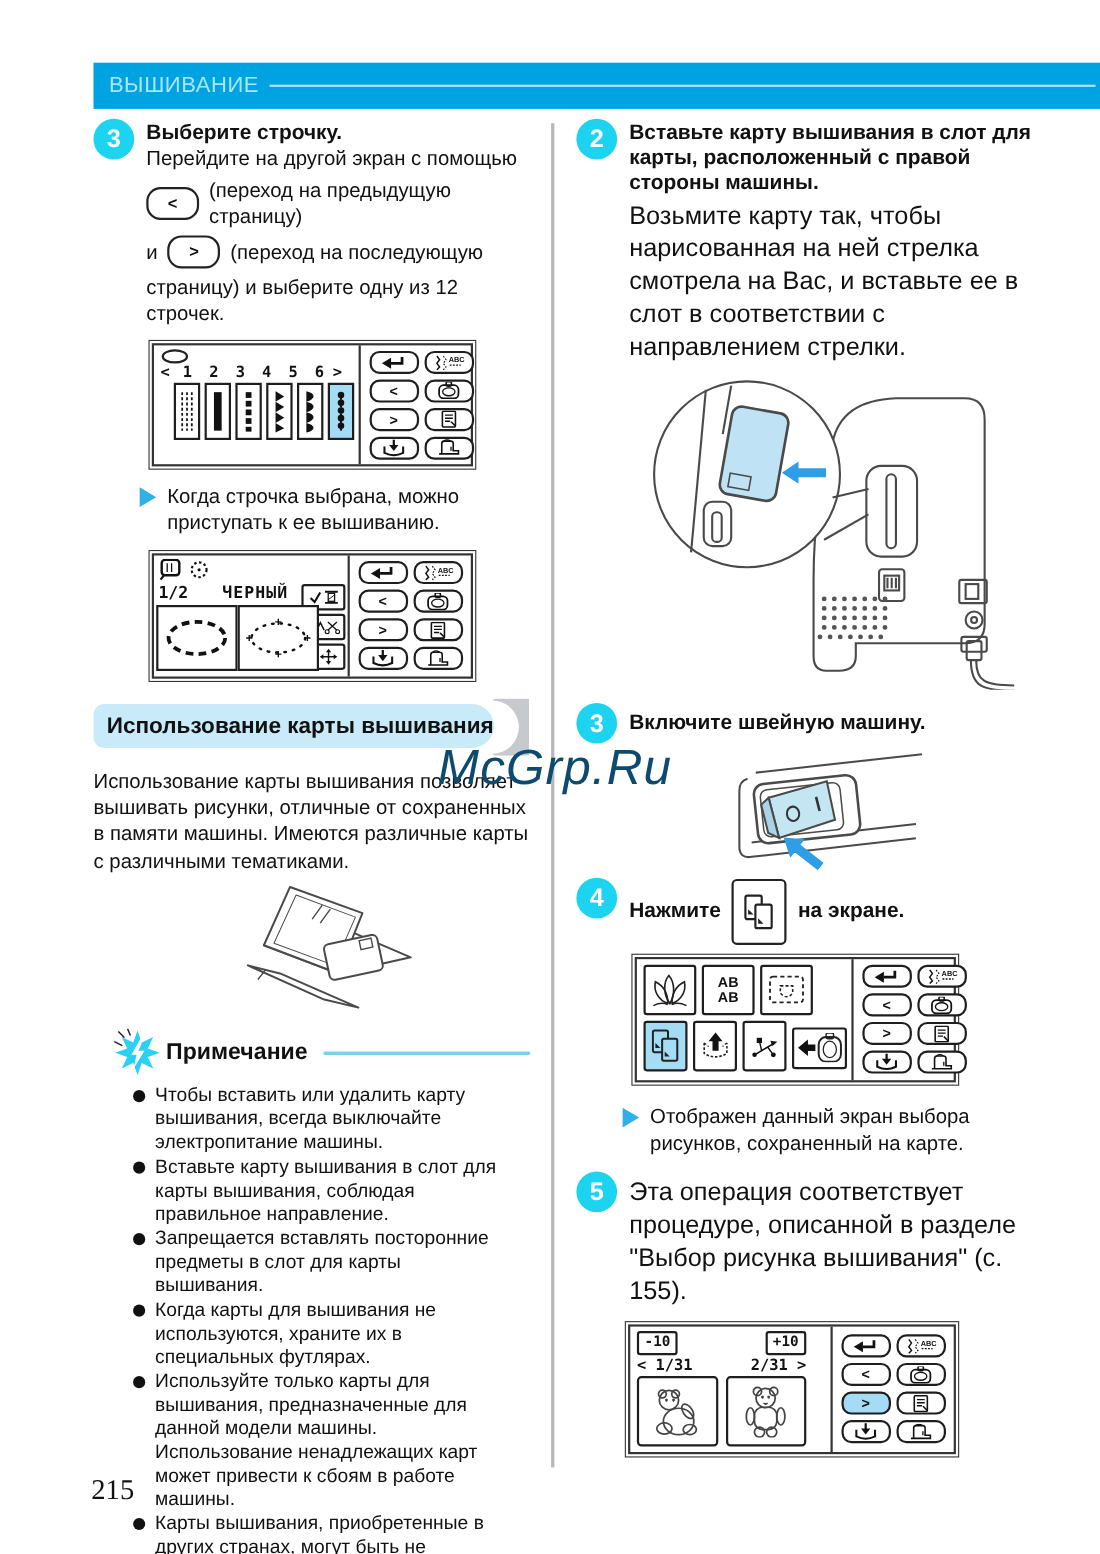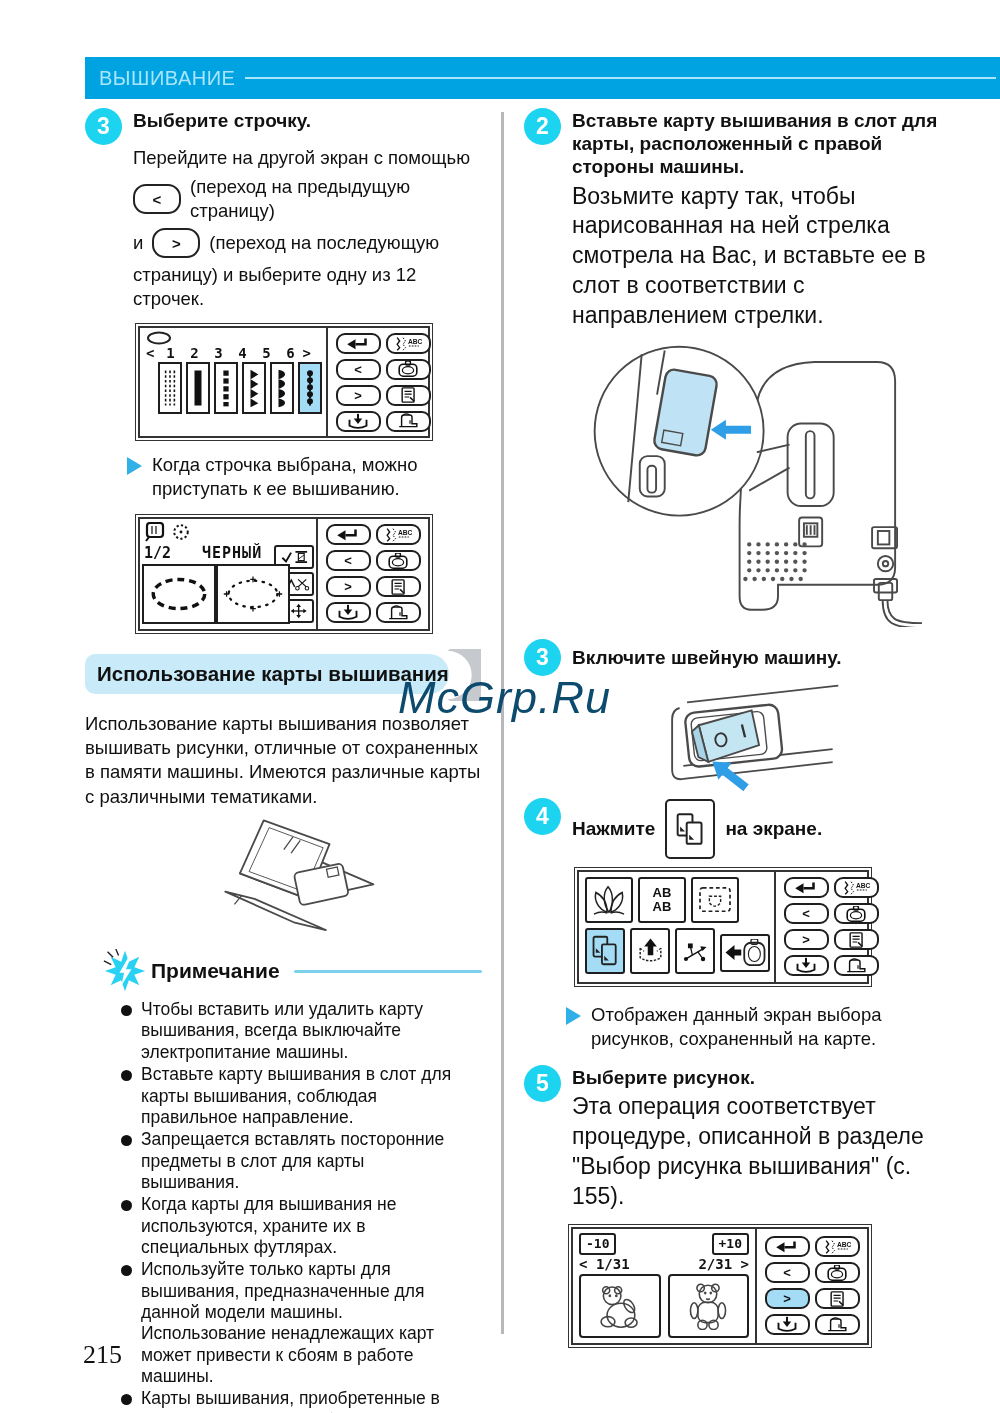--- a/index.html
+++ b/index.html
@@ -309,21 +309,21 @@
   </div>
 
   <div class="divider"></div>
 
   <div class="col col-l">
 
     <div class="step" style="margin-top:2px;">
       <div class="snum">3</div>
       <div class="sbody">
         <div class="stitle">Выберите строчку.</div>
-        <div class="bl" style="margin-top:14px;">Перейдите на другой экран с помощью</div>
+        <div class="bl" style="margin-top:0;">Перейдите на другой экран с помощью</div>
         <div class="brow">
           <span class="pgbtn">&lt;</span>
           <span class="bl">(переход на предыдущую страницу)</span>
         </div>
         <div class="brow">
           <span class="bl">и</span>
           <span class="pgbtn">&gt;</span>
           <span class="bl">(переход на последующую</span>
         </div>
         <div class="bl">страницу) и выберите одну из 12 строчек.</div>
@@ -750,27 +750,26 @@
     </div>
 
     <div class="result" style="margin-top:16px;">
       <div class="tri" style="margin-left:42px;"></div>
       <div class="rtext" style="width:310px;">Отображен данный экран выбора рисунков, сохраненный на карте.</div>
     </div>
 
     <div class="step" style="margin-top:14px;">
       <div class="snum">5</div>
       <div class="sbody">
-        <div class="stitle">Выберите рисунок.</div>
         <div class="btext" style="width:372px;">Эта операция соответствует процедуре, описанной в разделе "Выбор рисунка вышивания" (с. 155).</div>
       </div>
     </div>
 
     <div class="lcd" style="width:298px;margin:12px 0 0 44px;">
-      <div class="lcd-in" style="height:114px;">
+      <div class="lcd-in" style="height:114px;gap:16px;">
         <div class="s4left">
           <div class="s4r1">
             <span class="chipkey">-10</span>
             <span class="chipkey">+10</span>
           </div>
           <div class="s4r2">
             <span><span>&lt;</span> <span>1/31</span></span>
             <span><span>2/31</span> <span>&gt;</span></span>
           </div>
           <div class="s4r3">

